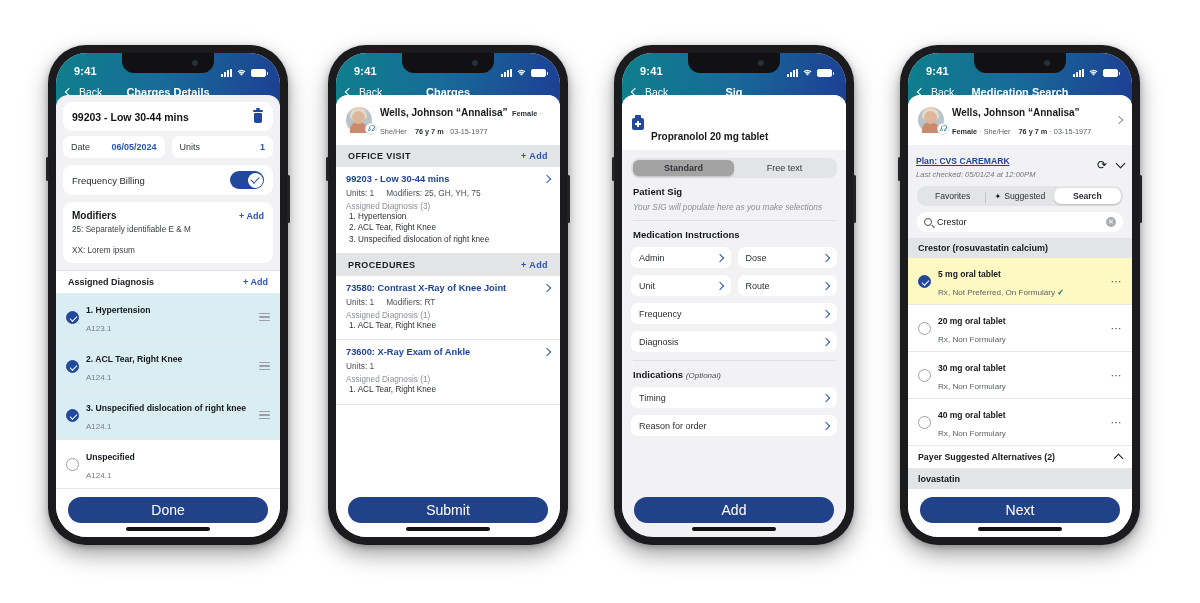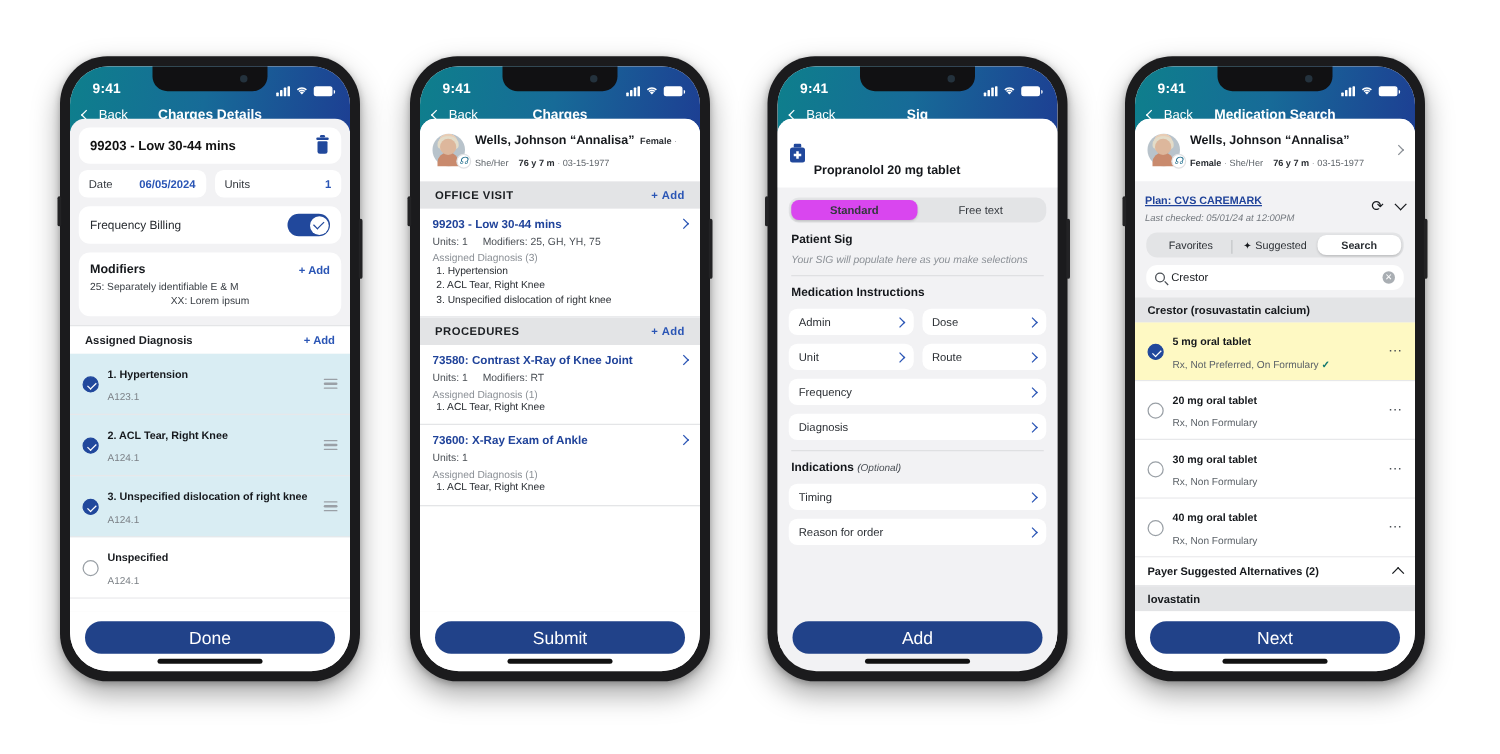--- a/index.html
+++ b/index.html
@@ -222,21 +222,21 @@
   .med-bottle .jar::after{content:"";position:absolute;left:3px;top:5px;width:6px;height:2px;background:#fff;}
   .med-name { font-size: 10px; font-weight: bold; color: #15181c; margin-top: 28px; }
 
   .seg {
     display:flex; background:#e3e4e6; border-radius: 8px; margin: 8px 9px 0; padding: 2px; height: 20px;
   }
   .seg div {
     flex:1; display:flex; align-items:center; justify-content:center;
     font-size: 9px; color: #33373d; border-radius: 6px; cursor:pointer;
   }
-  .seg div.active { background:#d946ef; box-shadow: 0 1px 2px rgba(0,0,0,.16); font-weight:600; }
+  .seg div.active { background:#a3a3a3; box-shadow: 0 1px 2px rgba(0,0,0,.16); font-weight:600; }
 
   .sub-h { font-size: 9.5px; font-weight: bold; color: #15181c; margin: 8px 11px 0; }
   .sub-h .opt { font-size: 8px; font-style: italic; font-weight: normal; color: #4a4f55; }
   .sig-ph { font-size: 8.3px; font-style: italic; color: #8b9096; margin: 5px 11px 0; }
   .divider { height:1px; background:#dfe0e2; margin: 8px 11px 0; }
 
   .fgrid { display:flex; gap: 7px; margin: 7px 9px 0; }
   .fbox {
     background:#fff; border-radius: 7px; height: 21px; display:flex; align-items:center;
     justify-content:space-between; padding: 0 8px; font-size: 9px; color: #2b2f34; flex:1; cursor:pointer;
@@ -349,21 +349,21 @@
               <span class="knob"></span>
             </span>
         </div>
 
         <div class="card">
           <div class="row-between">
             <span class="sec-title">Modifiers</span>
             <span class="add-link">+ Add</span>
           </div>
           <div class="mod-line">25: Separately identifiable E &amp; M</div>
-          <div class="mod-line" style="margin-top:2px;text-align:center;">XX: Lorem ipsum</div>
+          <div class="mod-line" style="margin-top:12px;">XX: Lorem ipsum</div>
         </div>
 
         <div class="sec-head" style="background:#fff;border-top:1px solid #e4e5e7;">
           <span>Assigned Diagnosis</span>
           <span class="add-link">+ Add</span>
         </div>
 
         <div>
           <div class="dx-row sel">
             <span class="radio on"></span>

